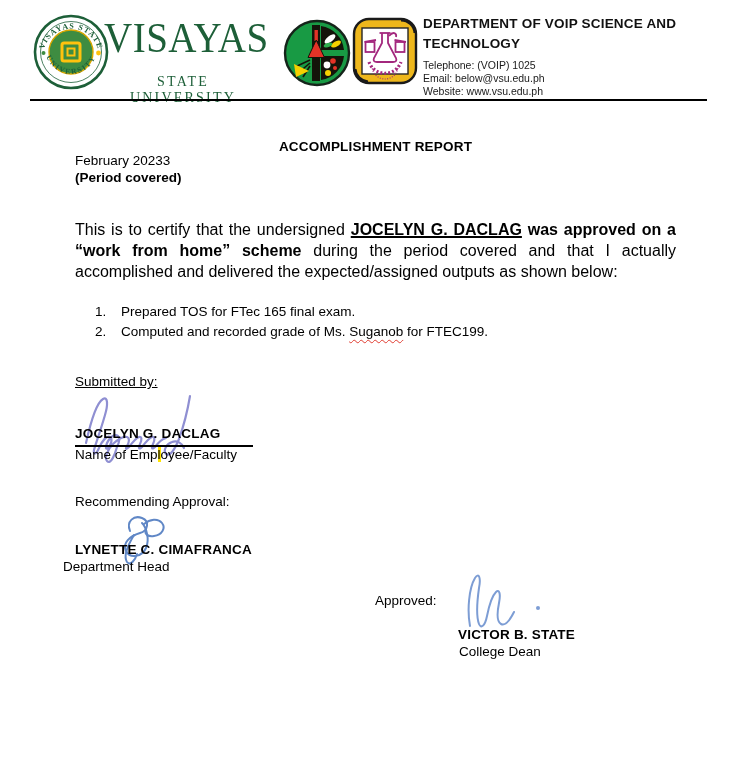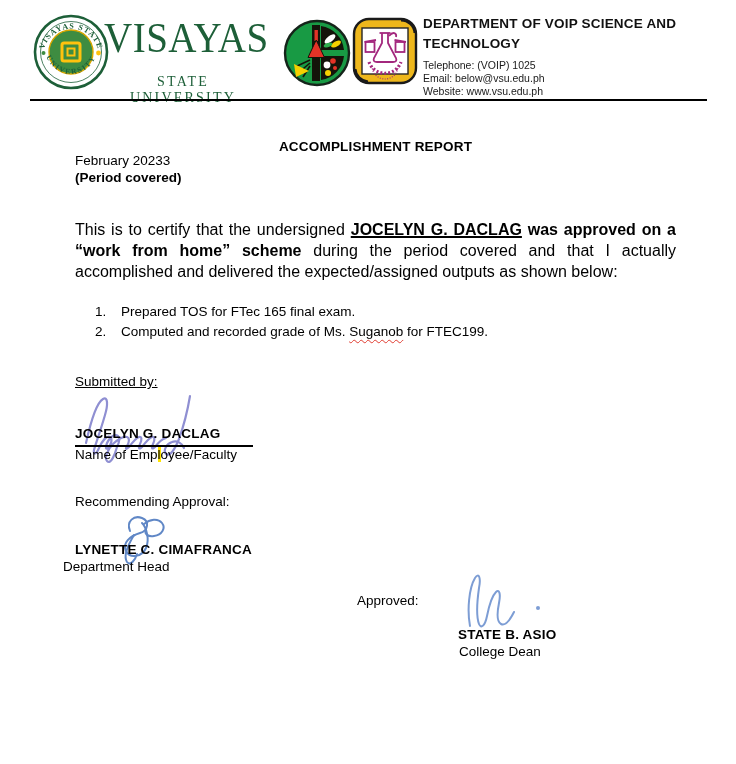--- a/index.html
+++ b/index.html
@@ -160,26 +160,26 @@
         <path d="M30,20 C26,10 34,4 42,7 C50,10 48,20 40,22 C30,25 22,32 26,40 C30,48 42,46 46,37 C50,28 46,16 42,12"></path>
         <path d="M44,13 C50,8 58,7 62,12 C66,17 62,24 54,25 C48,26 44,23 46,19"></path>
         <path d="M34,24 C28,34 23,45 27,51 C30,55 35,50 37,43"></path>
       </g>
     </svg>
   </div>
 
   <div class="abs sig-name" style="left:75px;top:542px;">LYNETTE C. CIMAFRANCA</div>
   <div class="abs sig-role" style="left:63px;top:559px;">Department Head</div>
 
-  <div class="abs label-text" style="left:357px;top:593px;">Approved:</div>
+  <div class="abs label-text" style="left:375px;top:593px;">Approved:</div>
 
   <div class="abs" style="left:452px;top:572px;">
     <svg width="112" height="62" viewBox="0 0 112 62" fill="none">
       <g stroke="#6f92cf" stroke-width="2" stroke-linecap="round" opacity="0.9">
         <path d="M18,54 C15,38 17,16 23,6 C27,0 29,6 27,16 C25,30 24,44 27,52 C29,57 33,54 35,44 C37,34 40,24 44,20 C47,17 49,21 47,31 C45,41 45,50 49,52 C53,54 58,48 62,40"></path>
       </g>
       <circle cx="86" cy="36" r="2" fill="#6f92cf" opacity="0.9"></circle>
     </svg>
   </div>
 
-  <div class="abs sig-name" style="left:458px;top:627px;">STATE B. ASIO</div>
+  <div class="abs sig-name" style="left:458px;top:627px;">VICTOR B. STATE</div>
   <div class="abs sig-role" style="left:459px;top:644px;">College Dean</div>
 </div>
 
 </body></html>

